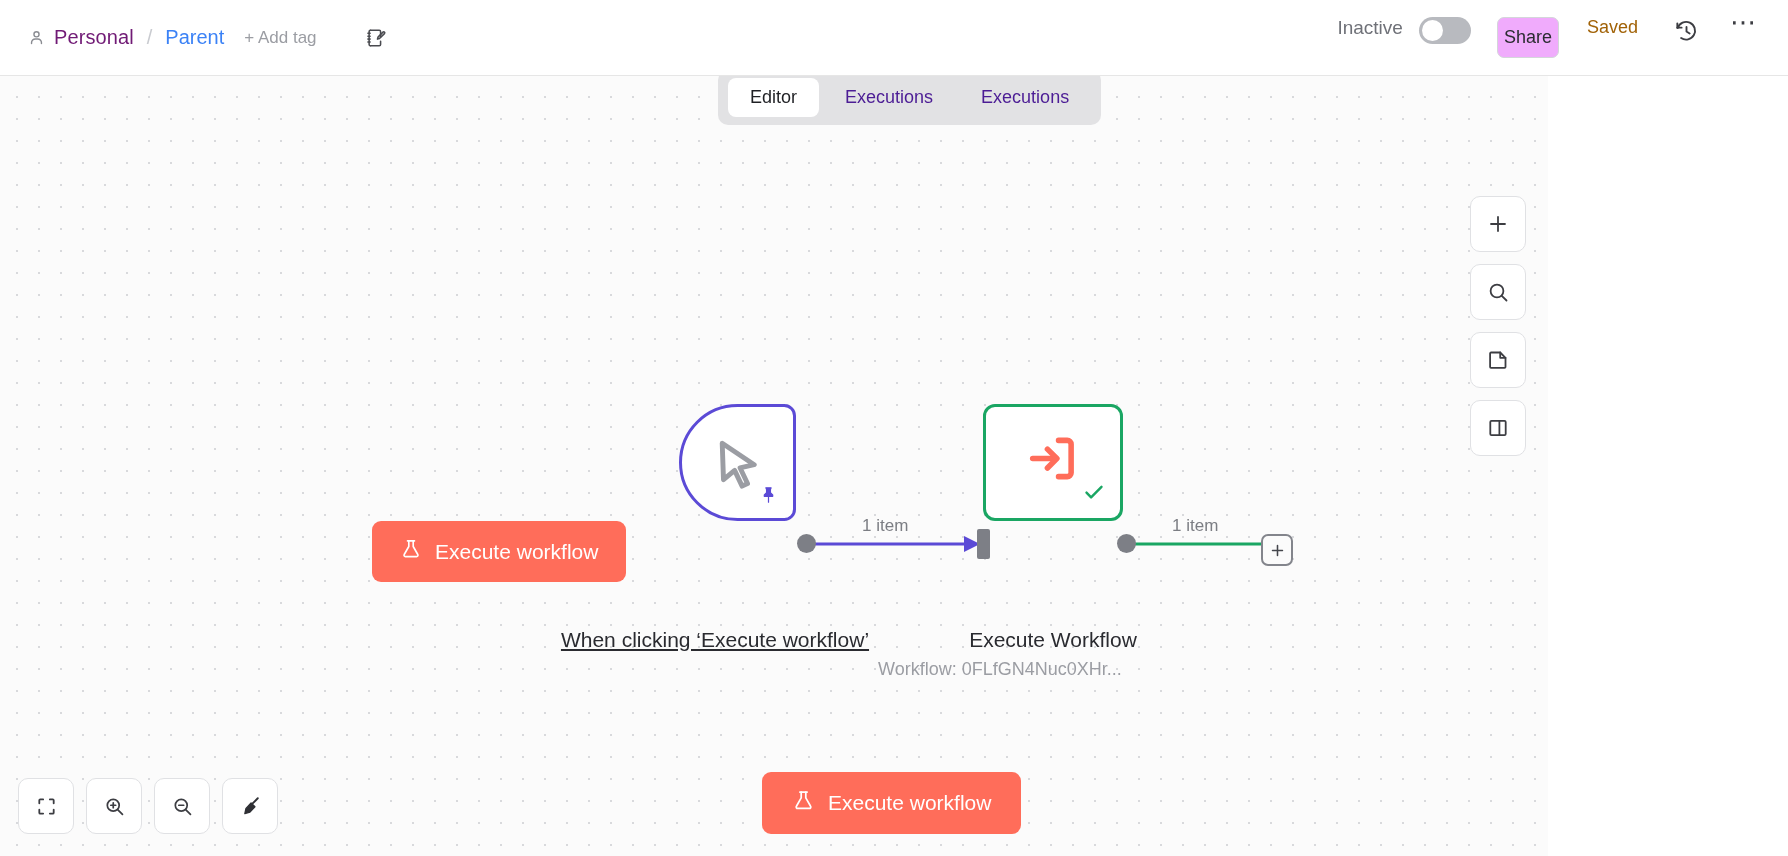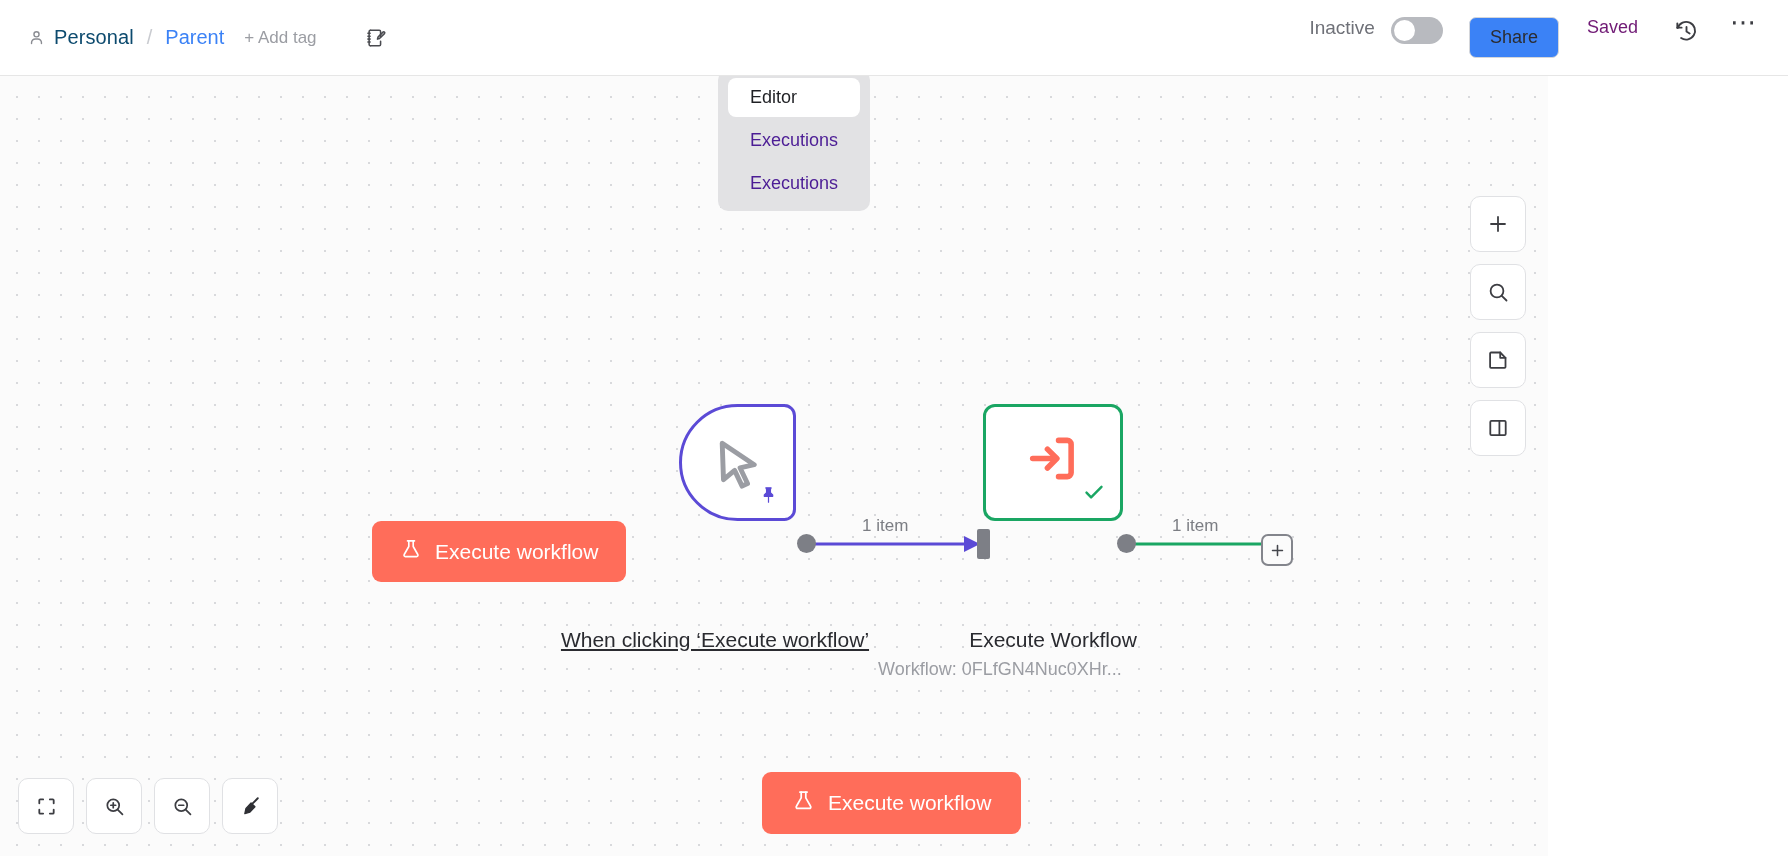--- a/index.html
+++ b/index.html
@@ -16,21 +16,21 @@
     position: absolute; top: 0; left: 0;
     width: 1788px; height: 76px;
     background: #ffffff;
     border-bottom: 1px solid #e6e6e6;
     display: flex; align-items: center;
     z-index: 30;
   }
   .hdr-left { display: flex; align-items: center; padding-left: 28px; gap: 0; }
   .person-icon { width: 17px; height: 17px; margin-right: 9px; display:block; }
   .crumb-personal {
-    font-size: 20px; color: #0c4a6e; letter-spacing: .1px;
+    font-size: 20px; color: #701a75; letter-spacing: .1px;
   }
   .crumb-sep { font-size: 20px; color: #c9cbd0; margin: 0 13px; }
   .crumb-parent { font-size: 20px; color: #3b82f6; }
   .add-tag {
     font-size: 17px; color: #9b9da3; margin-left: 20px; cursor: pointer;
     white-space: nowrap;
   }
   .notes-btn {
     margin-left: 46px; width: 26px; height: 26px; display:flex;
     align-items:center; justify-content:center; cursor:pointer;
@@ -44,34 +44,33 @@
   .toggle {
     width: 52px; height: 27px; border-radius: 14px; background: #b8babf;
     position: relative; cursor: pointer; margin-right: 26px;
   }
   .toggle .knob {
     position: absolute; top: 3px; left: 3px;
     width: 21px; height: 21px; border-radius: 50%; background: #ffffff;
   }
   .share-btn {
     border: 1px solid #d4d6da; border-radius: 7px;
-    padding: 9px 20px; font-size: 18px; color: #2b2c31;
-    background: #3b82f6; cursor: pointer; margin-right: 28px;
-  }
-  .saved-label { font-size: 18px; color: #701a75; margin-right: 34px; }
+    padding: 9px 6px; font-size: 18px; color: #2b2c31;
+    background: #f0abfc; cursor: pointer; margin-right: 28px;
+  }
+  .saved-label { font-size: 18px; color: #a16207; margin-right: 34px; }
   .history-btn { width: 28px; height: 28px; cursor:pointer; margin-right: 30px; display:flex; align-items:center; justify-content:center;}
   .more-btn { font-size: 26px; color: #3c3d42; cursor: pointer; letter-spacing: 2px; line-height: 10px; padding-bottom:8px;}
 
   
   .tabs-wrap {
     position: absolute; top: 70px; left: 718px;
     background: #e2e2e4; border-radius: 10px;
     padding: 8px 10px; display: flex; gap: 4px;
     z-index: 25;
-    flex-direction: column;
   }
   .tab {
     font-size: 18px; color: #4c1d95; padding: 9px 22px;
     border-radius: 8px; cursor: pointer; white-space: nowrap;
   }
   .tab.active { background: #ffffff; color: #1f2024; }
 
   
   .canvas {
     position: absolute; top: 76px; left: 0;

